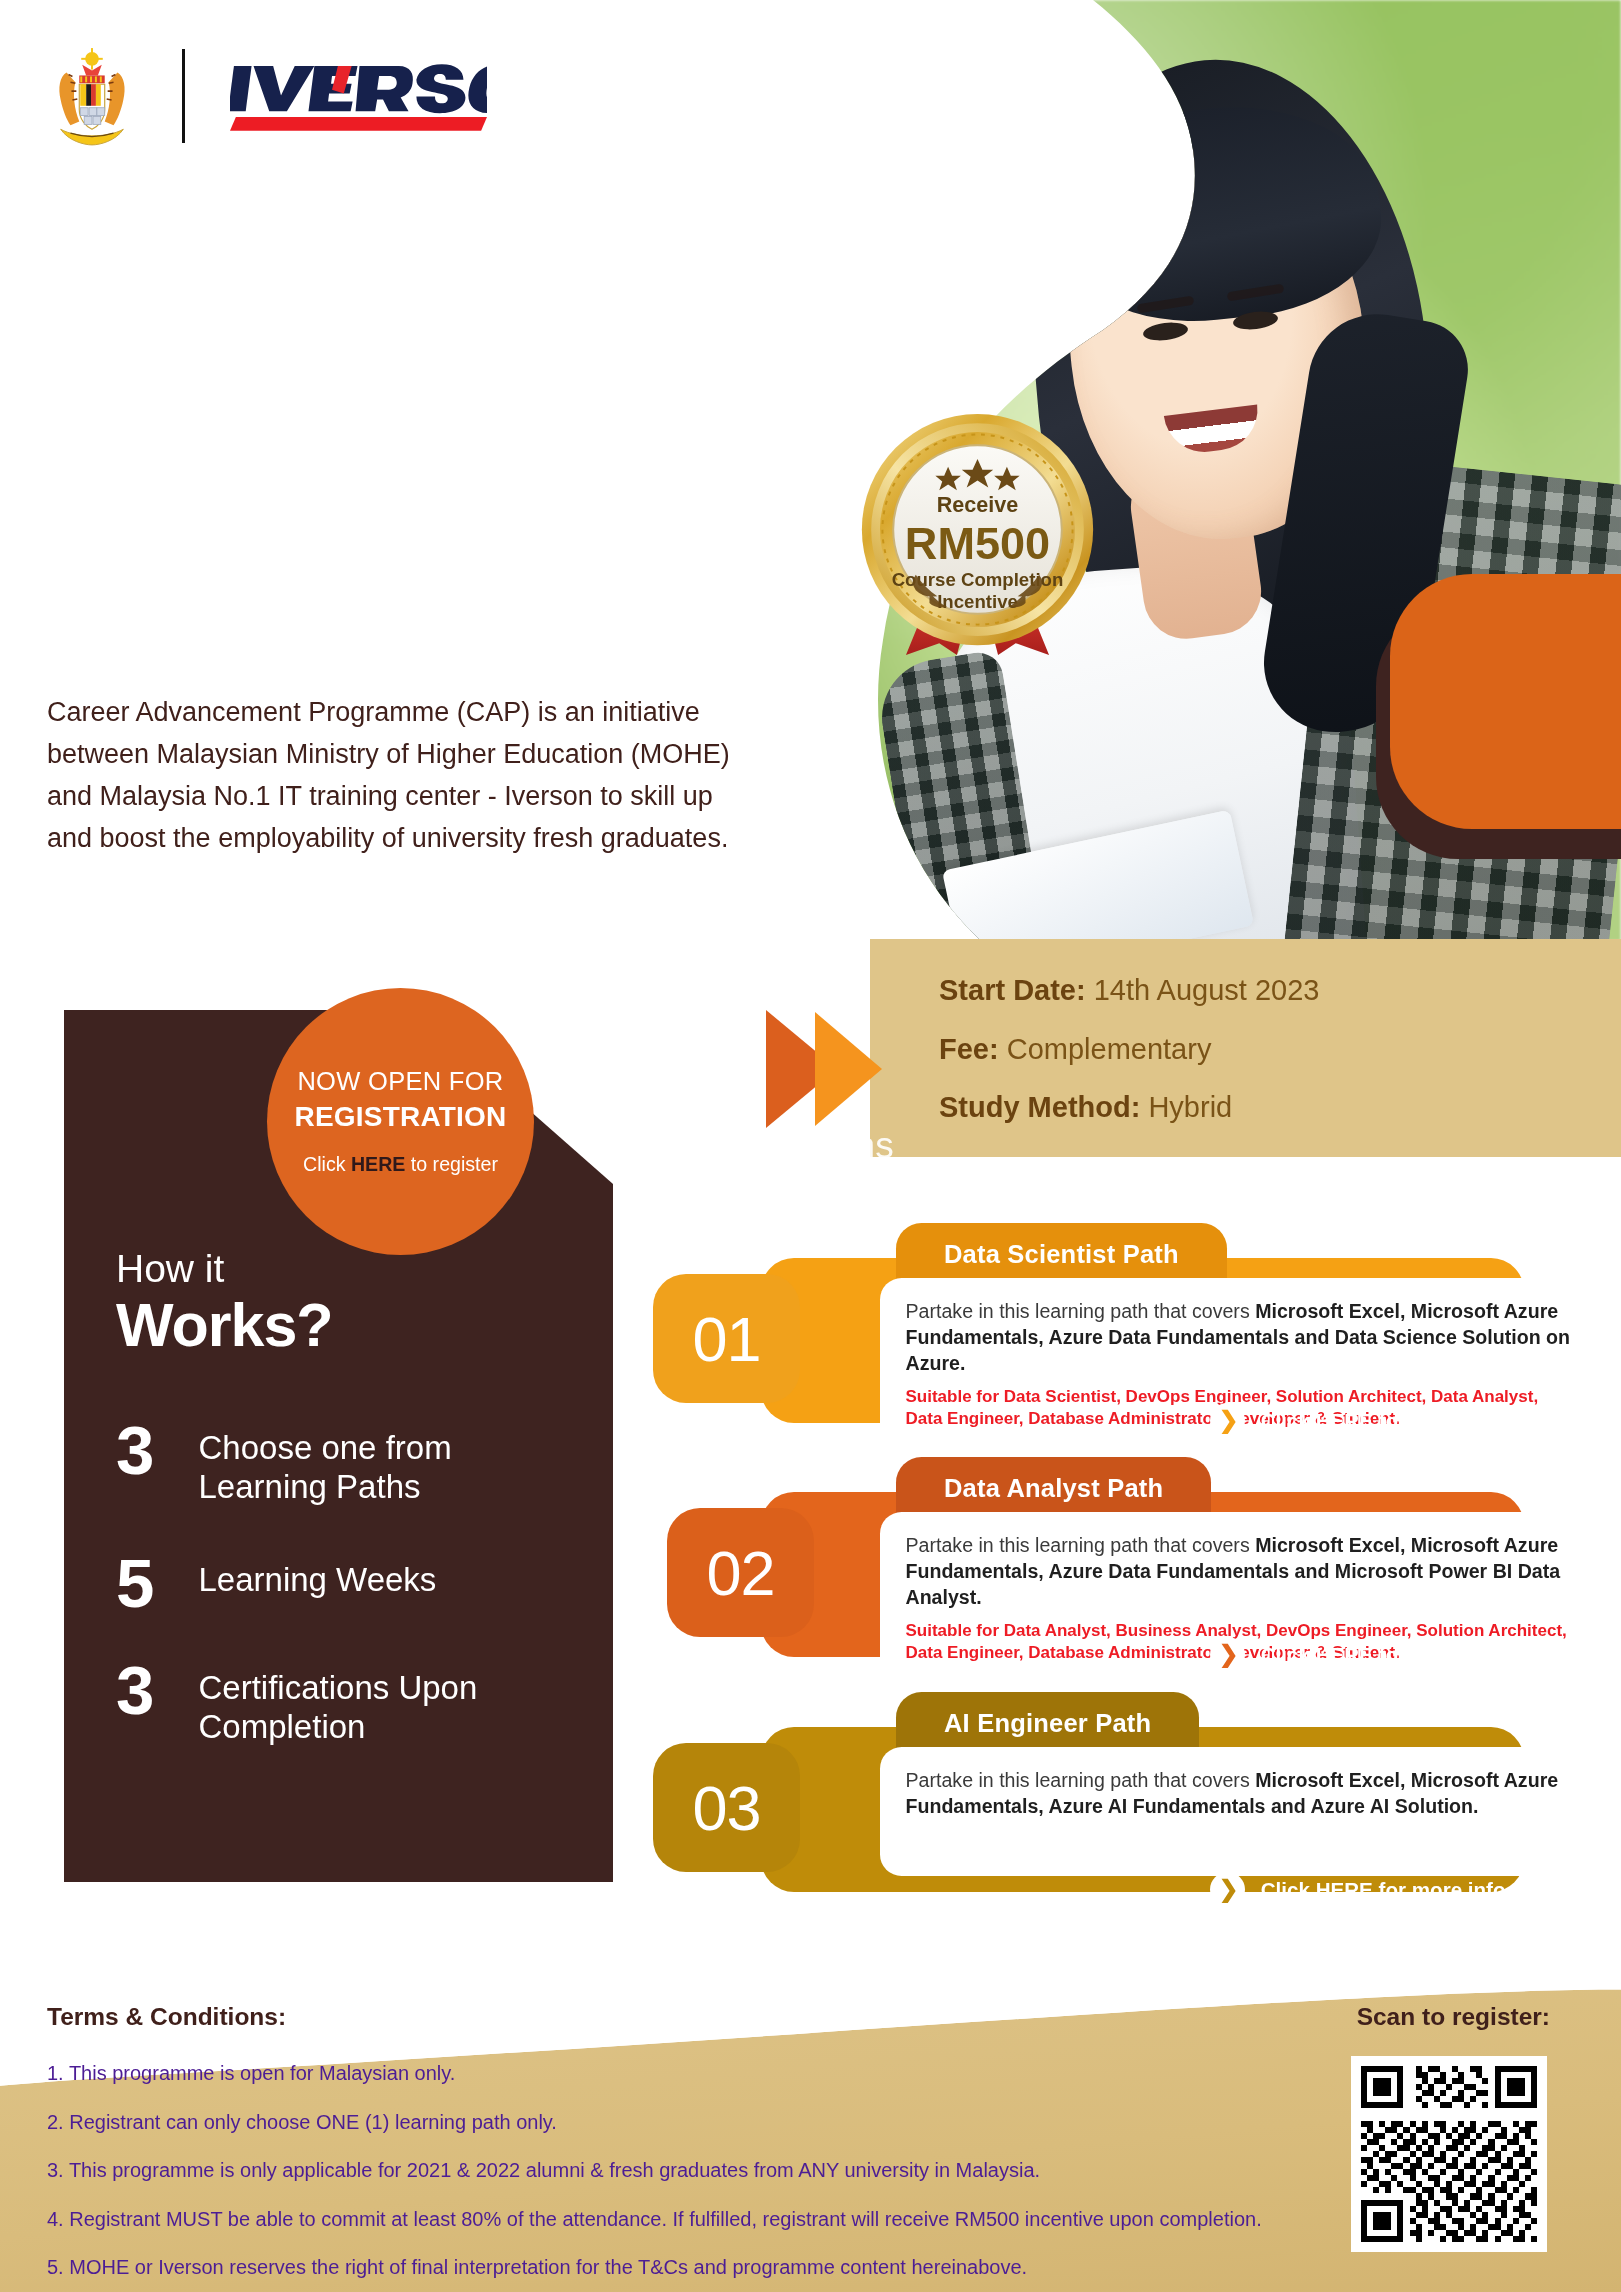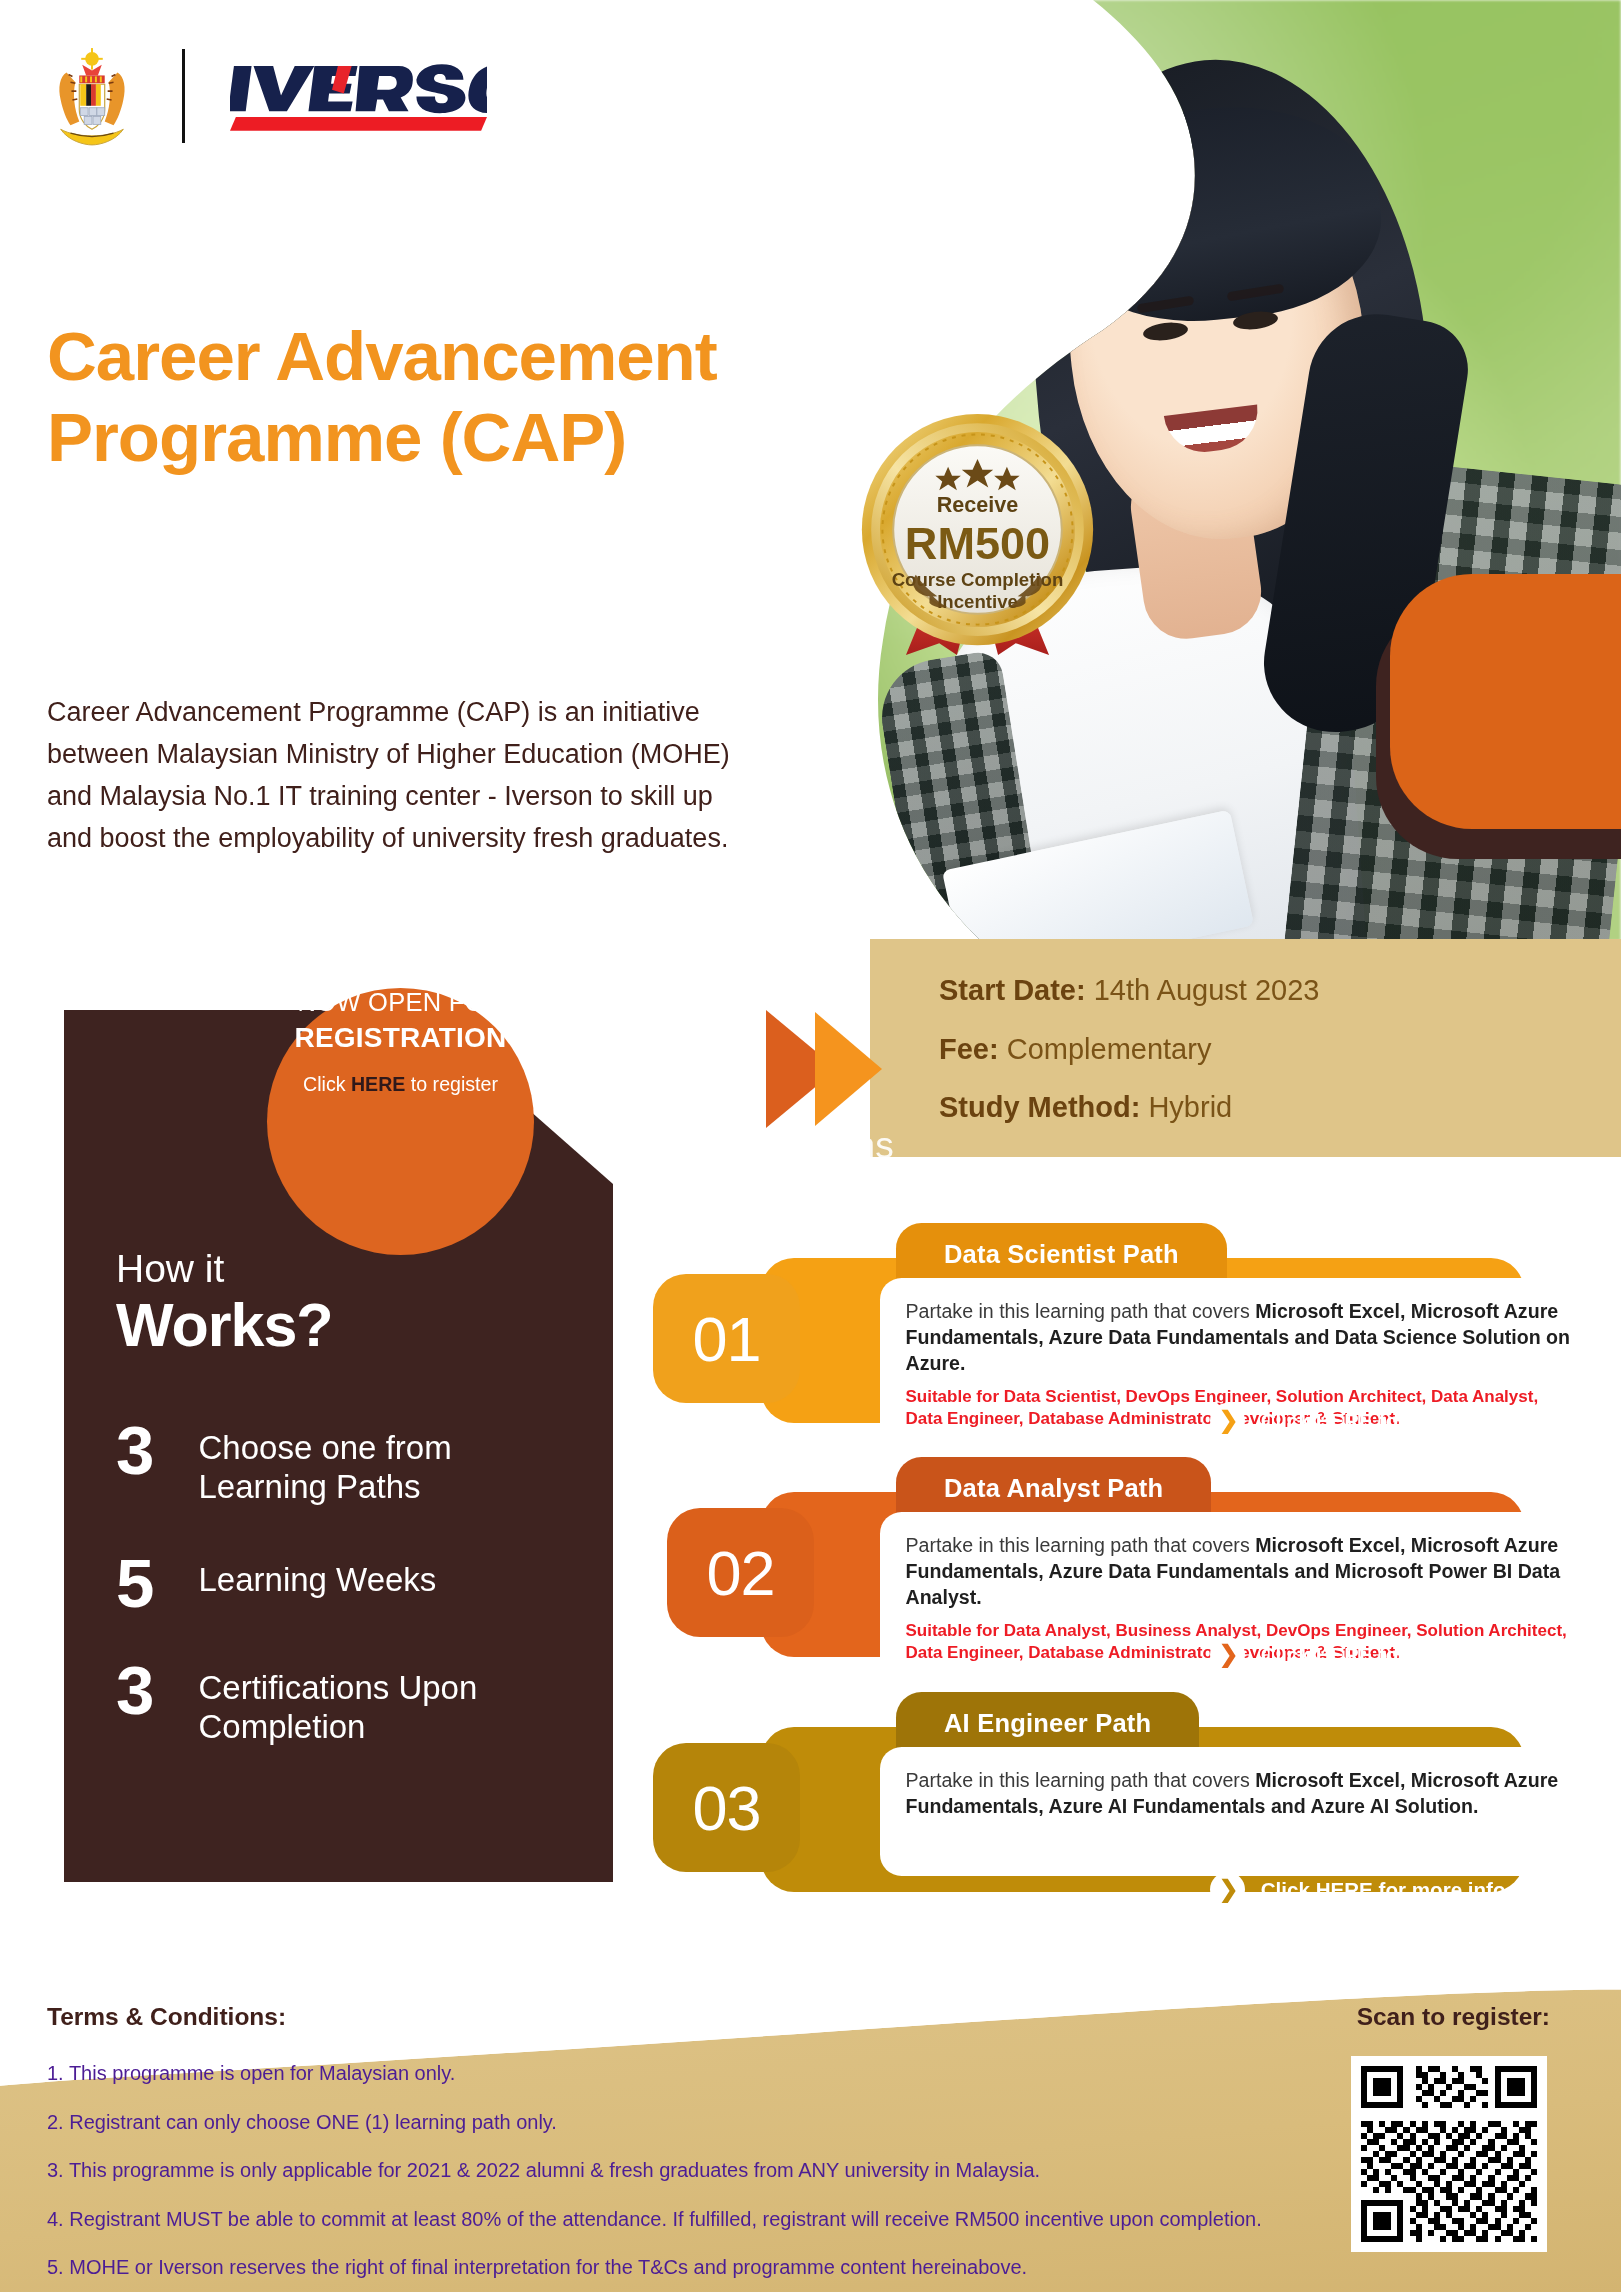--- a/index.html
+++ b/index.html
@@ -233,21 +233,21 @@
   }
 
   
   .reg-circle{
     position:absolute; left:267px; top:988px;
     width:267px; height:267px;
     border-radius:50%;
     background:#DD6520;
     z-index:7;
     display:flex; flex-direction:column;
-    align-items:center; justify-content:flex-start;
+    align-items:center; justify-content:center;
     text-align:center;
   }
   .reg-line1{ color:#ffffff; font-size:25.5px; letter-spacing:0.3px; }
   .reg-line2{ color:#ffffff; font-size:28px; font-weight:bold; margin-top:4.9px; letter-spacing:0.2px;}
   .reg-line3{ color:#ffffff; font-size:19.6px; margin-top:19.6px; }
   .reg-line3 b{ color:#30191A; font-weight:bold; }
 
   
   .details-panel{
     position:absolute; left:870px; top:939px;
@@ -457,21 +457,20 @@
         <path d="M86 6 L130 6 L128 16 L104 16 L103 24 L124 24 L122 34 L101 34 L100 42 L125 42 L123 52 L80 52 Z"></path>
         <path d="M132 6 L172 6 C184 6 188 14 186 24 C185 31 180 36 174 38 L182 52 L162 52 L156 40 L150 40 L148 52 L128 52 Z M152 16 L150 30 L162 30 C167 30 170 27 170 23 C170 18 167 16 162 16 Z"></path>
         <path d="M190 20 C192 10 202 4 216 4 C230 4 238 10 238 20 L220 20 C220 16 218 14 214 14 C210 14 208 16 208 19 C208 27 240 22 240 38 C240 48 229 54 214 54 C199 54 190 48 190 37 L209 37 C209 42 211 44 216 44 C220 44 222 42 222 39 C222 31 190 36 190 20 Z"></path>
         <path d="M244 28 C248 12 260 4 276 4 C292 4 300 12 296 28 C292 44 280 54 264 54 C248 54 240 44 244 28 Z M262 28 C260 38 263 42 268 42 C274 42 278 38 280 28 C282 18 279 15 274 15 C268 15 264 19 262 28 Z"></path>
       </g>
       <path d="M110 6 L124 6 L116 34 L104 30 Z" fill="#E8232A"></path>
       <path d="M6 58 L262 58 L256 72 L0 72 Z" fill="#ED1C24"></path>
     </svg>
   </div>
 
-  <div class="title">Career Advancement Programme (CAP)</div>
   <div class="intro">Career Advancement Programme (CAP) is an initiative between Malaysian Ministry of Higher Education (MOHE) and Malaysia No.1 IT training center - Iverson to skill up and boost the employability of university fresh graduates.</div>
 
   <svg class="medal" viewBox="0 0 250 250">
     <defs>
       <linearGradient id="goldOuter" x1="0" y1="0" x2="1" y2="1">
         <stop offset="0%" stop-color="#F7E39B"></stop>
           <stop offset="28%" stop-color="#D9A82E"></stop>
         <stop offset="55%" stop-color="#F3DD93"></stop>
           <stop offset="80%" stop-color="#C99421"></stop>
         <stop offset="100%" stop-color="#EBCB6A"></stop>

